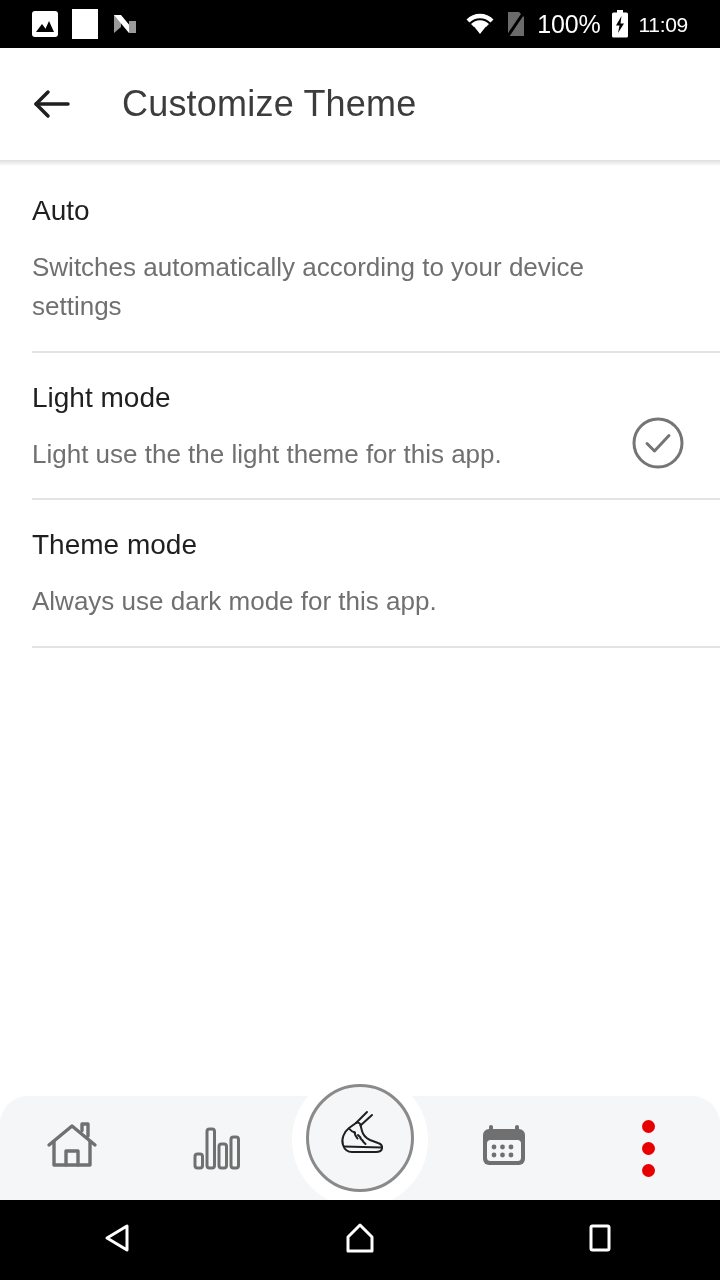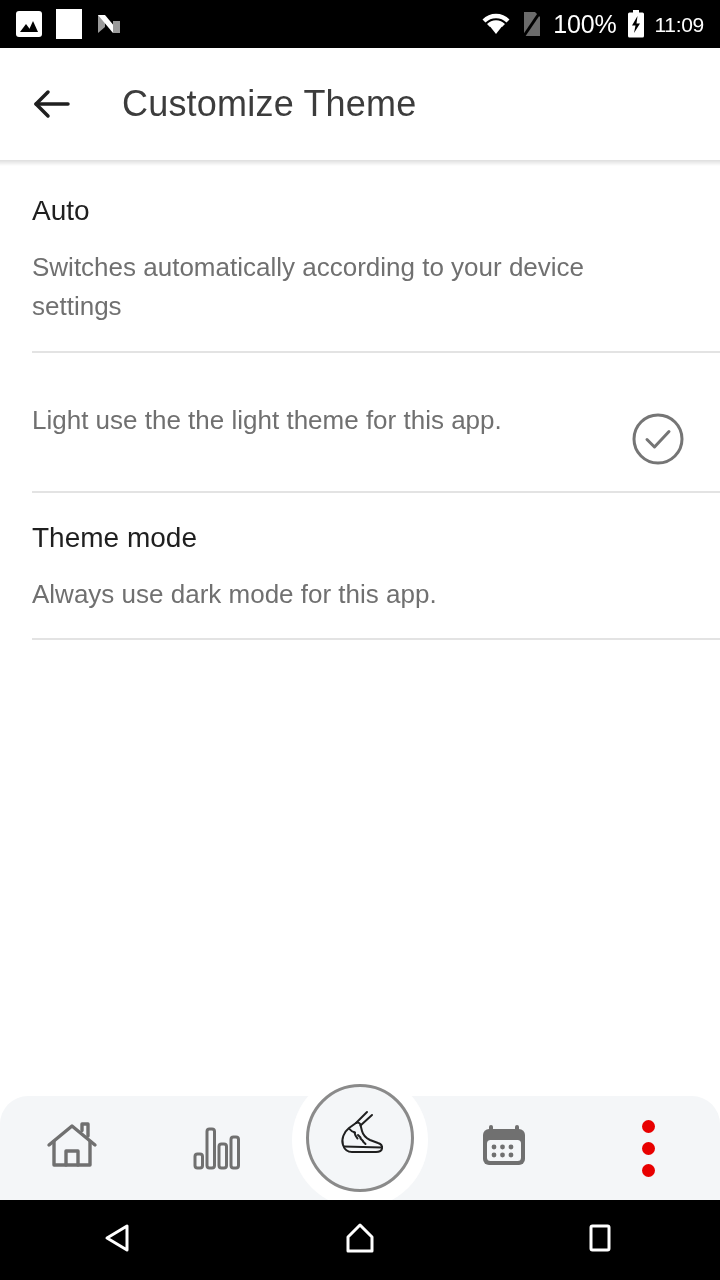--- a/index.html
+++ b/index.html
@@ -22,21 +22,21 @@
 
   
   #status-bar {
     position: absolute;
     top: 0; left: 0;
     width: 720px;
     height: 48px;
     background: #000000;
     display: flex;
     align-items: center;
-    padding: 0 16px;
+    padding: 0 32px;
   }
   .status-left {
     display: flex;
     align-items: center;
     gap: 14px;
   }
   .status-right {
     margin-left: auto;
     display: flex;
     align-items: center;
@@ -128,21 +128,21 @@
     position: absolute;
     top: 166px; left: 0;
     width: 720px;
     height: 920px;
     background: #ffffff;
   }
   .option-row {
     position: relative;
     padding: 28px 32px 24px 32px;
     display: flex;
-    align-items: flex-start;
+    align-items: center;
     cursor: pointer;
   }
   .option-text { flex: 1; min-width: 0; }
   .option-title {
     font-size: 28px;
     color: #1f1f1f;
     line-height: 1.2;
     font-weight: 400;
   }
   .option-sub {
@@ -311,20 +311,21 @@
       <div class="option-text">
         <div class="option-title">Auto</div>
         <div class="option-sub">Switches automatically according to your device settings</div>
       </div>
       <div class="option-check hidden"></div>
     </div>
     <div class="divider"></div>
 
     <div class="option-row">
       <div class="option-text">
+        <div class="option-title">Light mode</div>
         <div class="option-sub">Light use the the light theme for this app.</div>
       </div>
       <div class="option-check">
         <svg viewBox="0 0 56 56" width="56" height="56" aria-hidden="true">
           <circle cx="28" cy="28" r="24" fill="none" stroke="#757575" stroke-width="3"></circle>
           <polyline points="17,28.5 24.5,36 39,20.5" fill="none" stroke="#757575" stroke-width="3" stroke-linecap="round" stroke-linejoin="round"></polyline>
         </svg>
       </div>
     </div>
     <div class="divider"></div>

